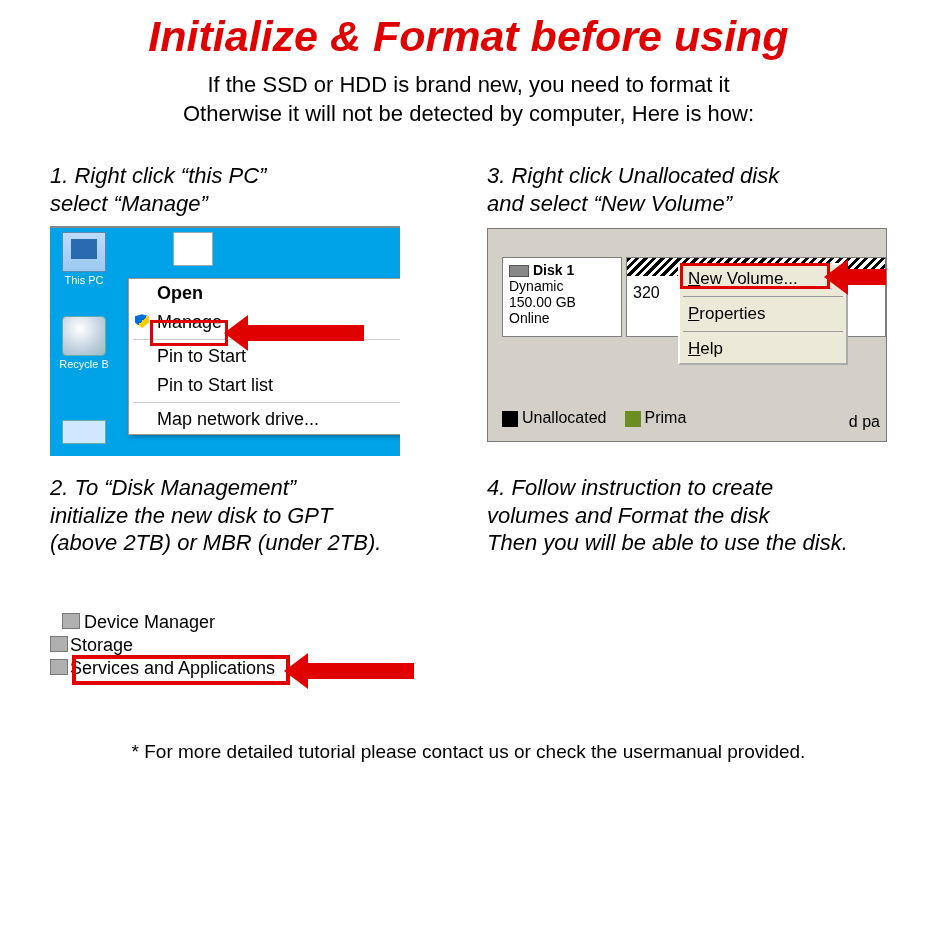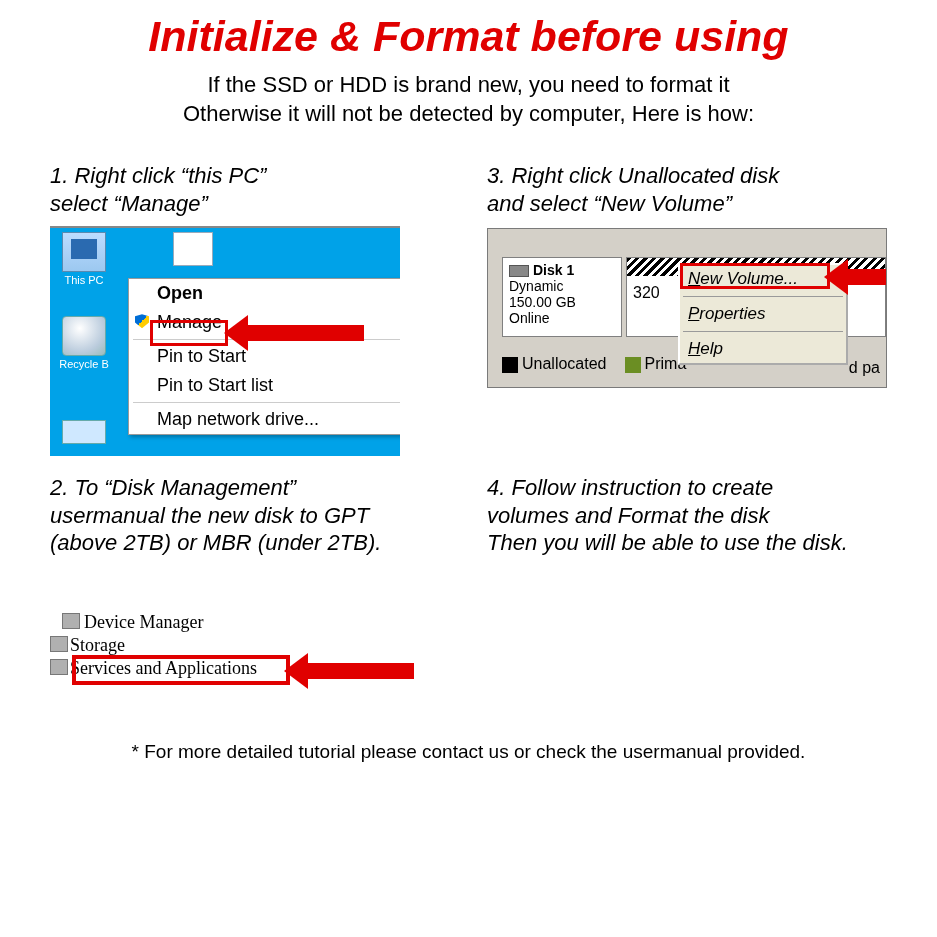--- a/index.html
+++ b/index.html
@@ -125,21 +125,21 @@
     position:absolute; height:16px; background:#e00000;
   }
   .red-arrow-r .head{
     position:absolute; width:0; height:0;
     border-top:18px solid transparent;
     border-bottom:18px solid transparent;
   }
   
   .shot3 {
     width: 400px;
-    height: 160px;
+    height: 214px;
     background: #d4d0c8;
     position: relative;
     border: 1px solid #7a7a7a;
     overflow: hidden;
     margin-top: 10px;
   }
   .diskinfo {
     position:absolute; left:14px; top:28px;
     width:120px; height:80px;
     background:#fff;
@@ -173,21 +173,21 @@
   .legend .sw{ width:16px; height:16px; display:inline-block; margin-right:4px; vertical-align:middle;}
   .legend .sw.black{ background:#000; }
   .legend .sw.green{ background:#6b8e23; }
   .ctxmenu3 {
     position:absolute;
     left:190px; top:34px; width:170px;
     background:#ece9d8;
     border:2px outset #fff;
     font-size:17px;
   }
-  .ctxmenu3 .mi{ padding:4px 8px;font-style:italic; }
+  .ctxmenu3 .mi{ padding:4px 8px; }
   .ctxmenu3 .mi .ul{ text-decoration: underline; }
   .ctxmenu3 .sep{ height:1px; background:#9a9a9a; margin:3px 3px; }
   
   .shot2 {
     width: 320px;
     height: 120px;
     position: relative;
     background:#fff;
     font-size:18px;
     margin-top: 8px;
@@ -303,34 +303,34 @@
         <div class="red-arrow-r" style="left:340px; top:40px;">
           <div class="shaft" style="left:16px; top:0; width:60px;"></div>
           <div class="head" style="left:-4px; top:-10px; border-right:24px solid #e00000;"></div>
         </div>
       </div>
     </div>
 
     <div class="cell">
       <div class="step-text" style="min-height:auto;">
         <span>2. To “Disk Management”</span><br>
-        <span>usermanual the new disk to GPT</span><br>
+        <span>initialize the new disk to GPT</span><br>
         <span>(above 2TB) or MBR (under 2TB).</span>
       </div>
     </div>
 
     <div class="cell">
       <div class="step-text" style="min-height:auto;">
         <span>4. Follow instruction to create</span><br>
         <span>volumes and Format the disk</span><br>
         <span>Then you will be able to use the disk.</span>
       </div>
     </div>
 
-    <div class="cell" style="margin-top:20px;font-family:Liberation Serif, serif;">
+    <div class="cell" style="margin-top:20px;">
       <div class="shot2">
         <div class="tree-item">
           <span class="ic"></span>
           <span>Device Manager</span>
         </div>
         <div class="tree-item" style="padding-left:20px;">
           <span class="ic" style="left:0;"></span>
           <span>Storage</span>
         </div>
         <div class="tree-item" style="padding-left:20px;">

